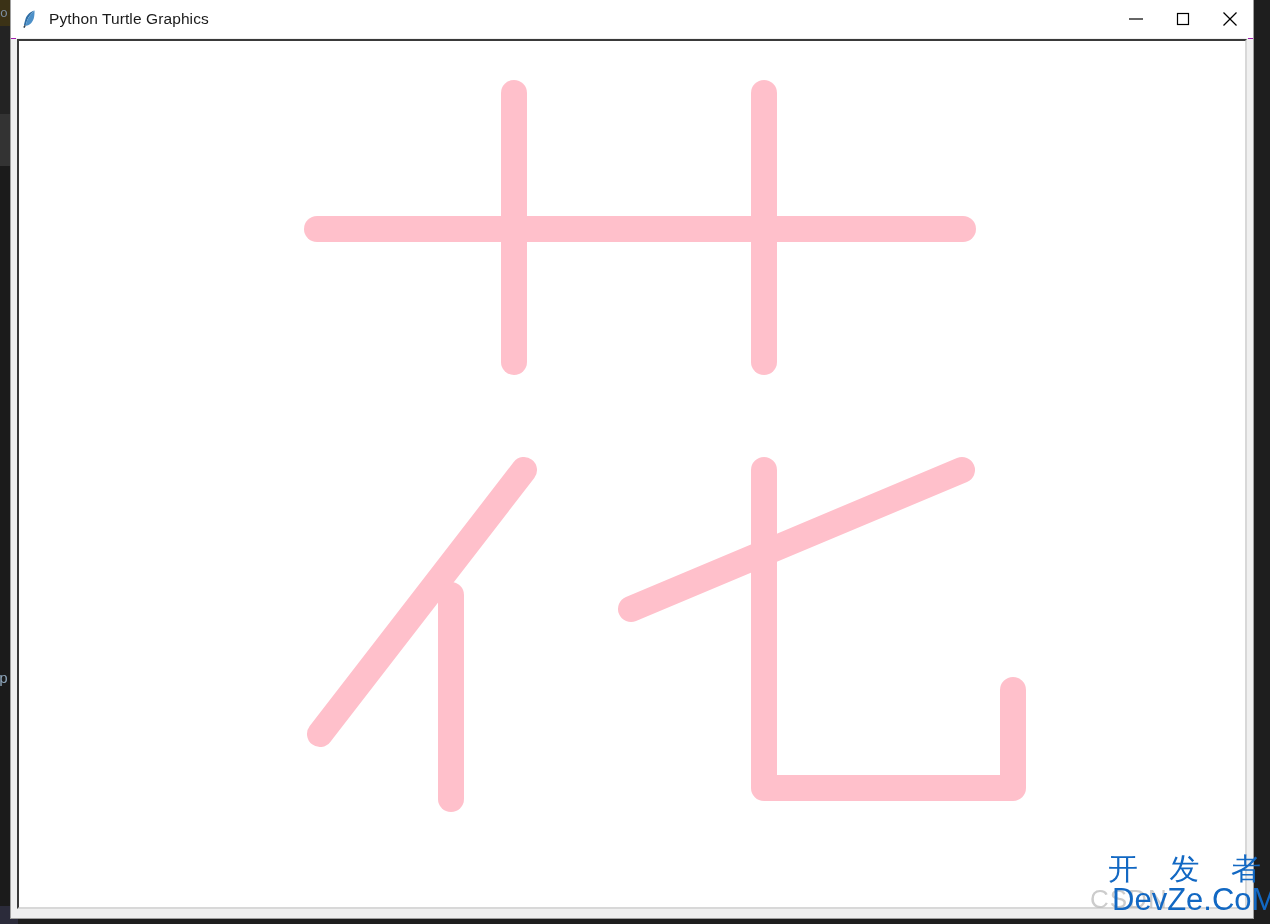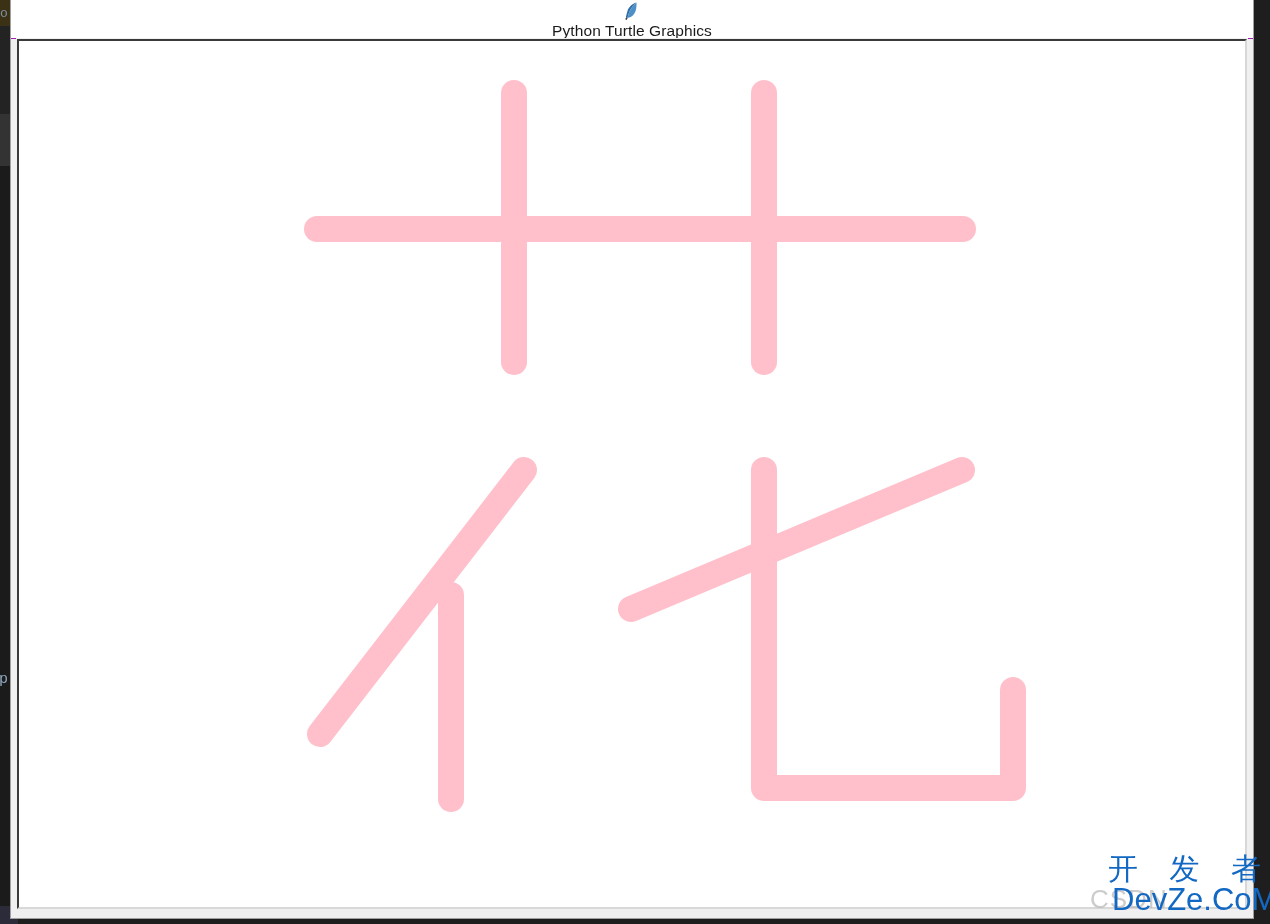--- a/index.html
+++ b/index.html
@@ -67,21 +67,20 @@
     box-shadow: 0 0 0 1px #a0a0a0;
   }
 
   #title-bar {
     position: relative;
     height: 38px;
     background: #ffffff;
     display: flex;
     align-items: center;
     border-bottom: 1px solid #a21caf;
-    flex-direction: column;
   }
   #app-icon {
     width: 22px;
     height: 22px;
     margin-left: 7px;
     margin-right: 9px;
     flex: 0 0 auto;
     display: block;
   }
   #window-title {

